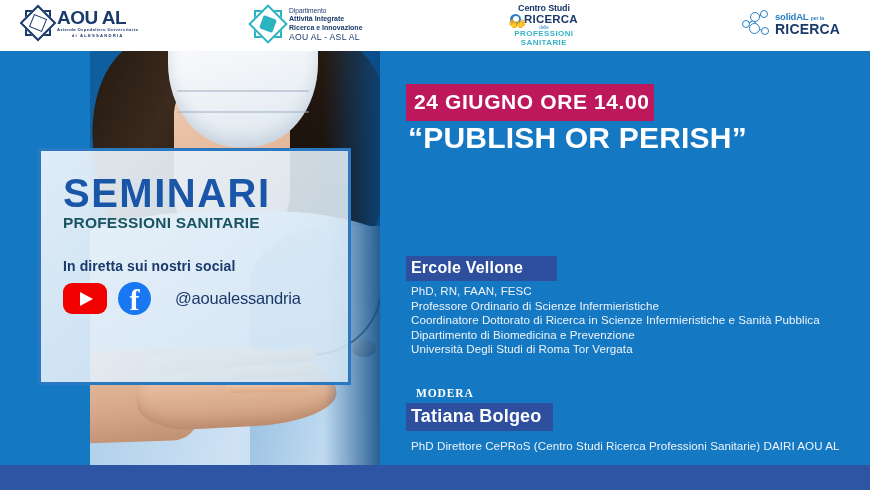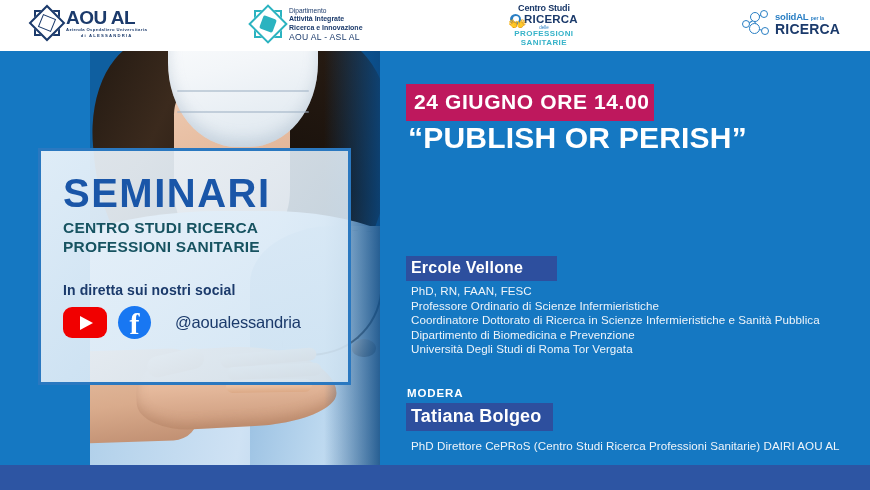--- a/index.html
+++ b/index.html
@@ -10,21 +10,21 @@
     position:relative;
   }
 
   
   .header {
     position:absolute; left:0; top:0; width:870px; height:51px;
     background:#ffffff; z-index:40;
     display:flex; align-items:center;
   }
   .logo { display:flex; align-items:center; position:absolute; }
-  .logo-aoual { left:34px; top:8px; }
+  .logo-aoual { left:25px; top:8px; }
   .logo-dip   { left:254px; top:7px; }
   .logo-csr   { left:510px; top:3px; }
   .logo-sol   { left:742px; top:10px; }
 
   
   .star {
     width:26px; height:26px; position:relative; flex:none;
   }
   .star .s1, .star .s2 {
     position:absolute; inset:0; border:2px solid #1b3a6b;
@@ -255,21 +255,21 @@
     font-size:16px; font-weight:bold; letter-spacing:0.2px;
     padding:3px 34px 4px 5px; margin-top:101px;
   }
   .speaker-lines { margin-top:3px; margin-left:5px; }
   .speaker-lines div {
     color:#eef4fa; font-size:11.6px; line-height:14.6px; letter-spacing:0.05px;
   }
 
   .modera-label {
     color:#ffffff; font-size:11.5px; font-weight:bold;
-    letter-spacing:0.9px; margin-top:30px; margin-left:1px;
+    letter-spacing:0.9px; margin-top:30px; margin-left:10px;font-family:Liberation Serif, serif;
   }
   .modera-chip {
     display:inline-block; background:#2d4f9e; color:#fff;
     font-size:18px; font-weight:bold; letter-spacing:0.2px;
     padding:3px 12px 4px 5px; margin-top:4px;
   }
   .modera-role {
     color:#eef4fa; font-size:11.6px; margin-top:8px; margin-left:5px;
     letter-spacing:0.05px;
   }
@@ -366,21 +366,20 @@
     <i class="th"></i>
       <i class="f1"></i>
       <i class="f2"></i>
       <i class="f3"></i>
   </div>
   <div class="shade"></div>
 </div>
 
 <div class="card">
   <div class="seminari">SEMINARI</div>
-  <div class="sub1">CENTRO STUDI RICERCA</div>
   <div class="sub2">PROFESSIONI SANITARIE</div>
   <div class="diretta">In diretta sui nostri social</div>
   <div class="socials">
     <div class="yt"></div>
     <div class="fb">
       <span>f</span>
     </div>
     <div class="handle">@aoualessandria</div>
   </div>
 </div>

